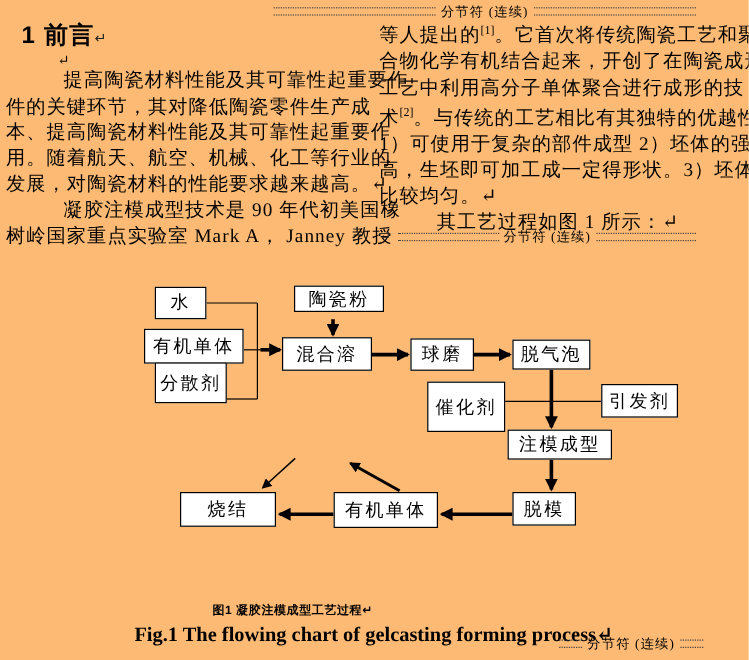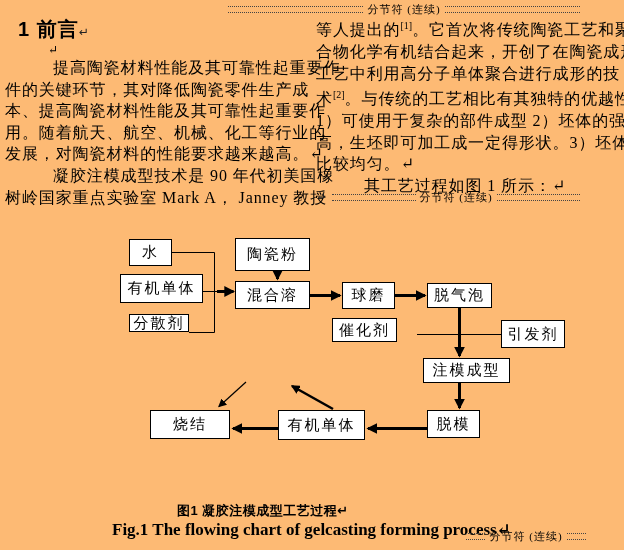--- a/index.html
+++ b/index.html
@@ -23,21 +23,21 @@
   .retline{position:absolute;font-size:12px;}
 
   
   .fc-svg{position:absolute;left:0;top:0;pointer-events:none;}
   .fbox{position:absolute;box-sizing:border-box;border:1px solid #000;background:#fff;
         display:flex;align-items:center;justify-content:center;
         font-size:15px;letter-spacing:2px;white-space:nowrap;}
 
   
   .cap-cn{position:absolute;font-family:"Liberation Sans","DejaVu Sans",sans-serif;
-          font-weight:bold;font-size:13px;letter-spacing:0.5px;white-space:nowrap;}
+          font-weight:bold;font-size:10px;letter-spacing:0.5px;white-space:nowrap;}
   .cap-en{position:absolute;font-weight:bold;font-size:17px;white-space:nowrap;}
   .watermark{position:absolute;font-family:"Liberation Sans","DejaVu Sans",sans-serif;
              font-weight:bold;font-size:15px;letter-spacing:1px;white-space:nowrap;margin-top:29px;}
 </style>
 </head>
 <body>
 
 <div class="page">
 
   <div class="secbreak" style="left:226px;top:3px;width:356px">
@@ -107,36 +107,36 @@
     <path d="M333 409L292 386" stroke="#000" stroke-width="2.5" fill="none" marker-end="url(#mArrow)"></path>
     <path d="M246 382L219 406.5" stroke="#000" stroke-width="1.2" fill="none" marker-end="url(#mArrowSmall)"></path>
   </svg>
 
   <div class="fbox" style="left:129px;top:239px;width:43px;height:27px">
       <span>水</span>
     </div>
   <div class="fbox" style="left:120px;top:274px;width:83px;height:29px">
       <span>有机单体</span>
     </div>
-  <div class="fbox" style="left:129px;top:314px;width:60px;height:18px">
+  <div class="fbox" style="left:129px;top:302px;width:60px;height:34px">
       <span>分散剂</span>
     </div>
-  <div class="fbox" style="left:235px;top:238px;width:75px;height:33px">
+  <div class="fbox" style="left:245px;top:238px;width:75px;height:22px">
       <span>陶瓷粉</span>
     </div>
   <div class="fbox" style="left:235px;top:281px;width:75px;height:28px">
       <span>混合溶</span>
     </div>
   <div class="fbox" style="left:342px;top:282px;width:53px;height:27px">
       <span>球磨</span>
     </div>
   <div class="fbox" style="left:427px;top:283px;width:65px;height:25px">
       <span>脱气泡</span>
     </div>
-  <div class="fbox" style="left:332px;top:318px;width:65px;height:24px">
+  <div class="fbox" style="left:356px;top:318px;width:65px;height:42px">
       <span>催化剂</span>
     </div>
   <div class="fbox" style="left:501px;top:320px;width:64px;height:28px">
       <span>引发剂</span>
     </div>
   <div class="fbox" style="left:423px;top:358px;width:87px;height:25px">
       <span>注模成型</span>
     </div>
   <div class="fbox" style="left:427px;top:410px;width:53px;height:28px">
       <span>脱模</span>

